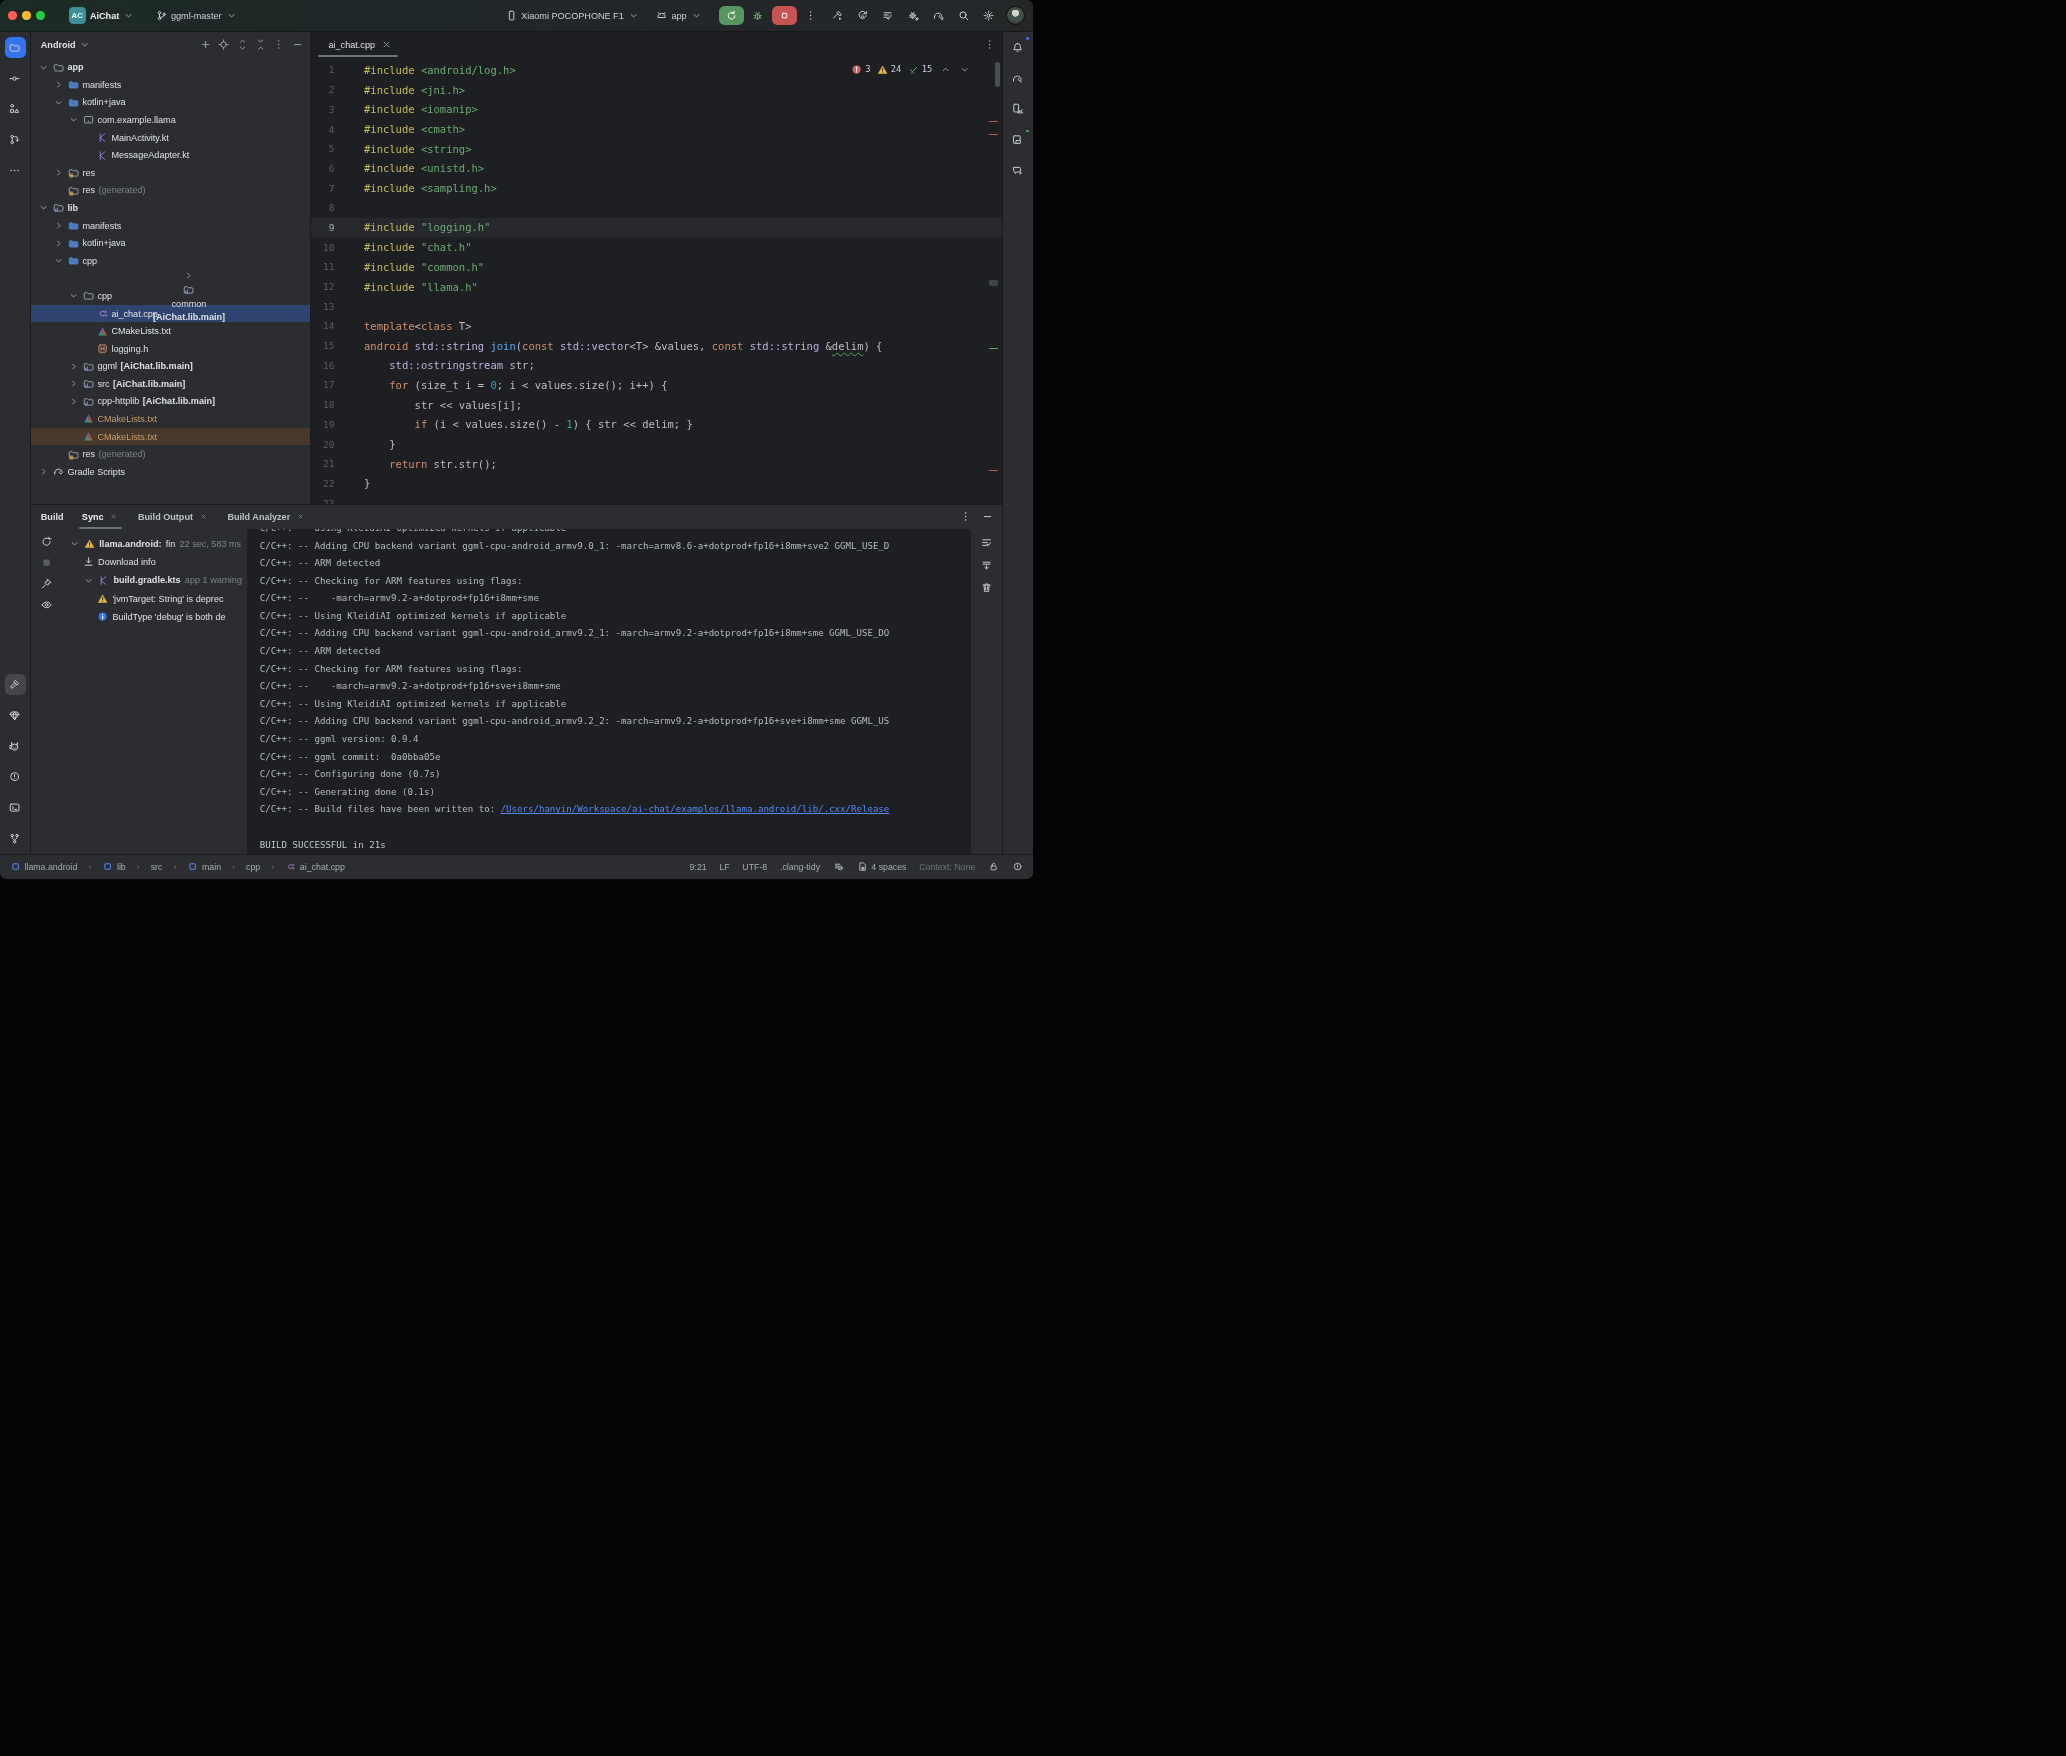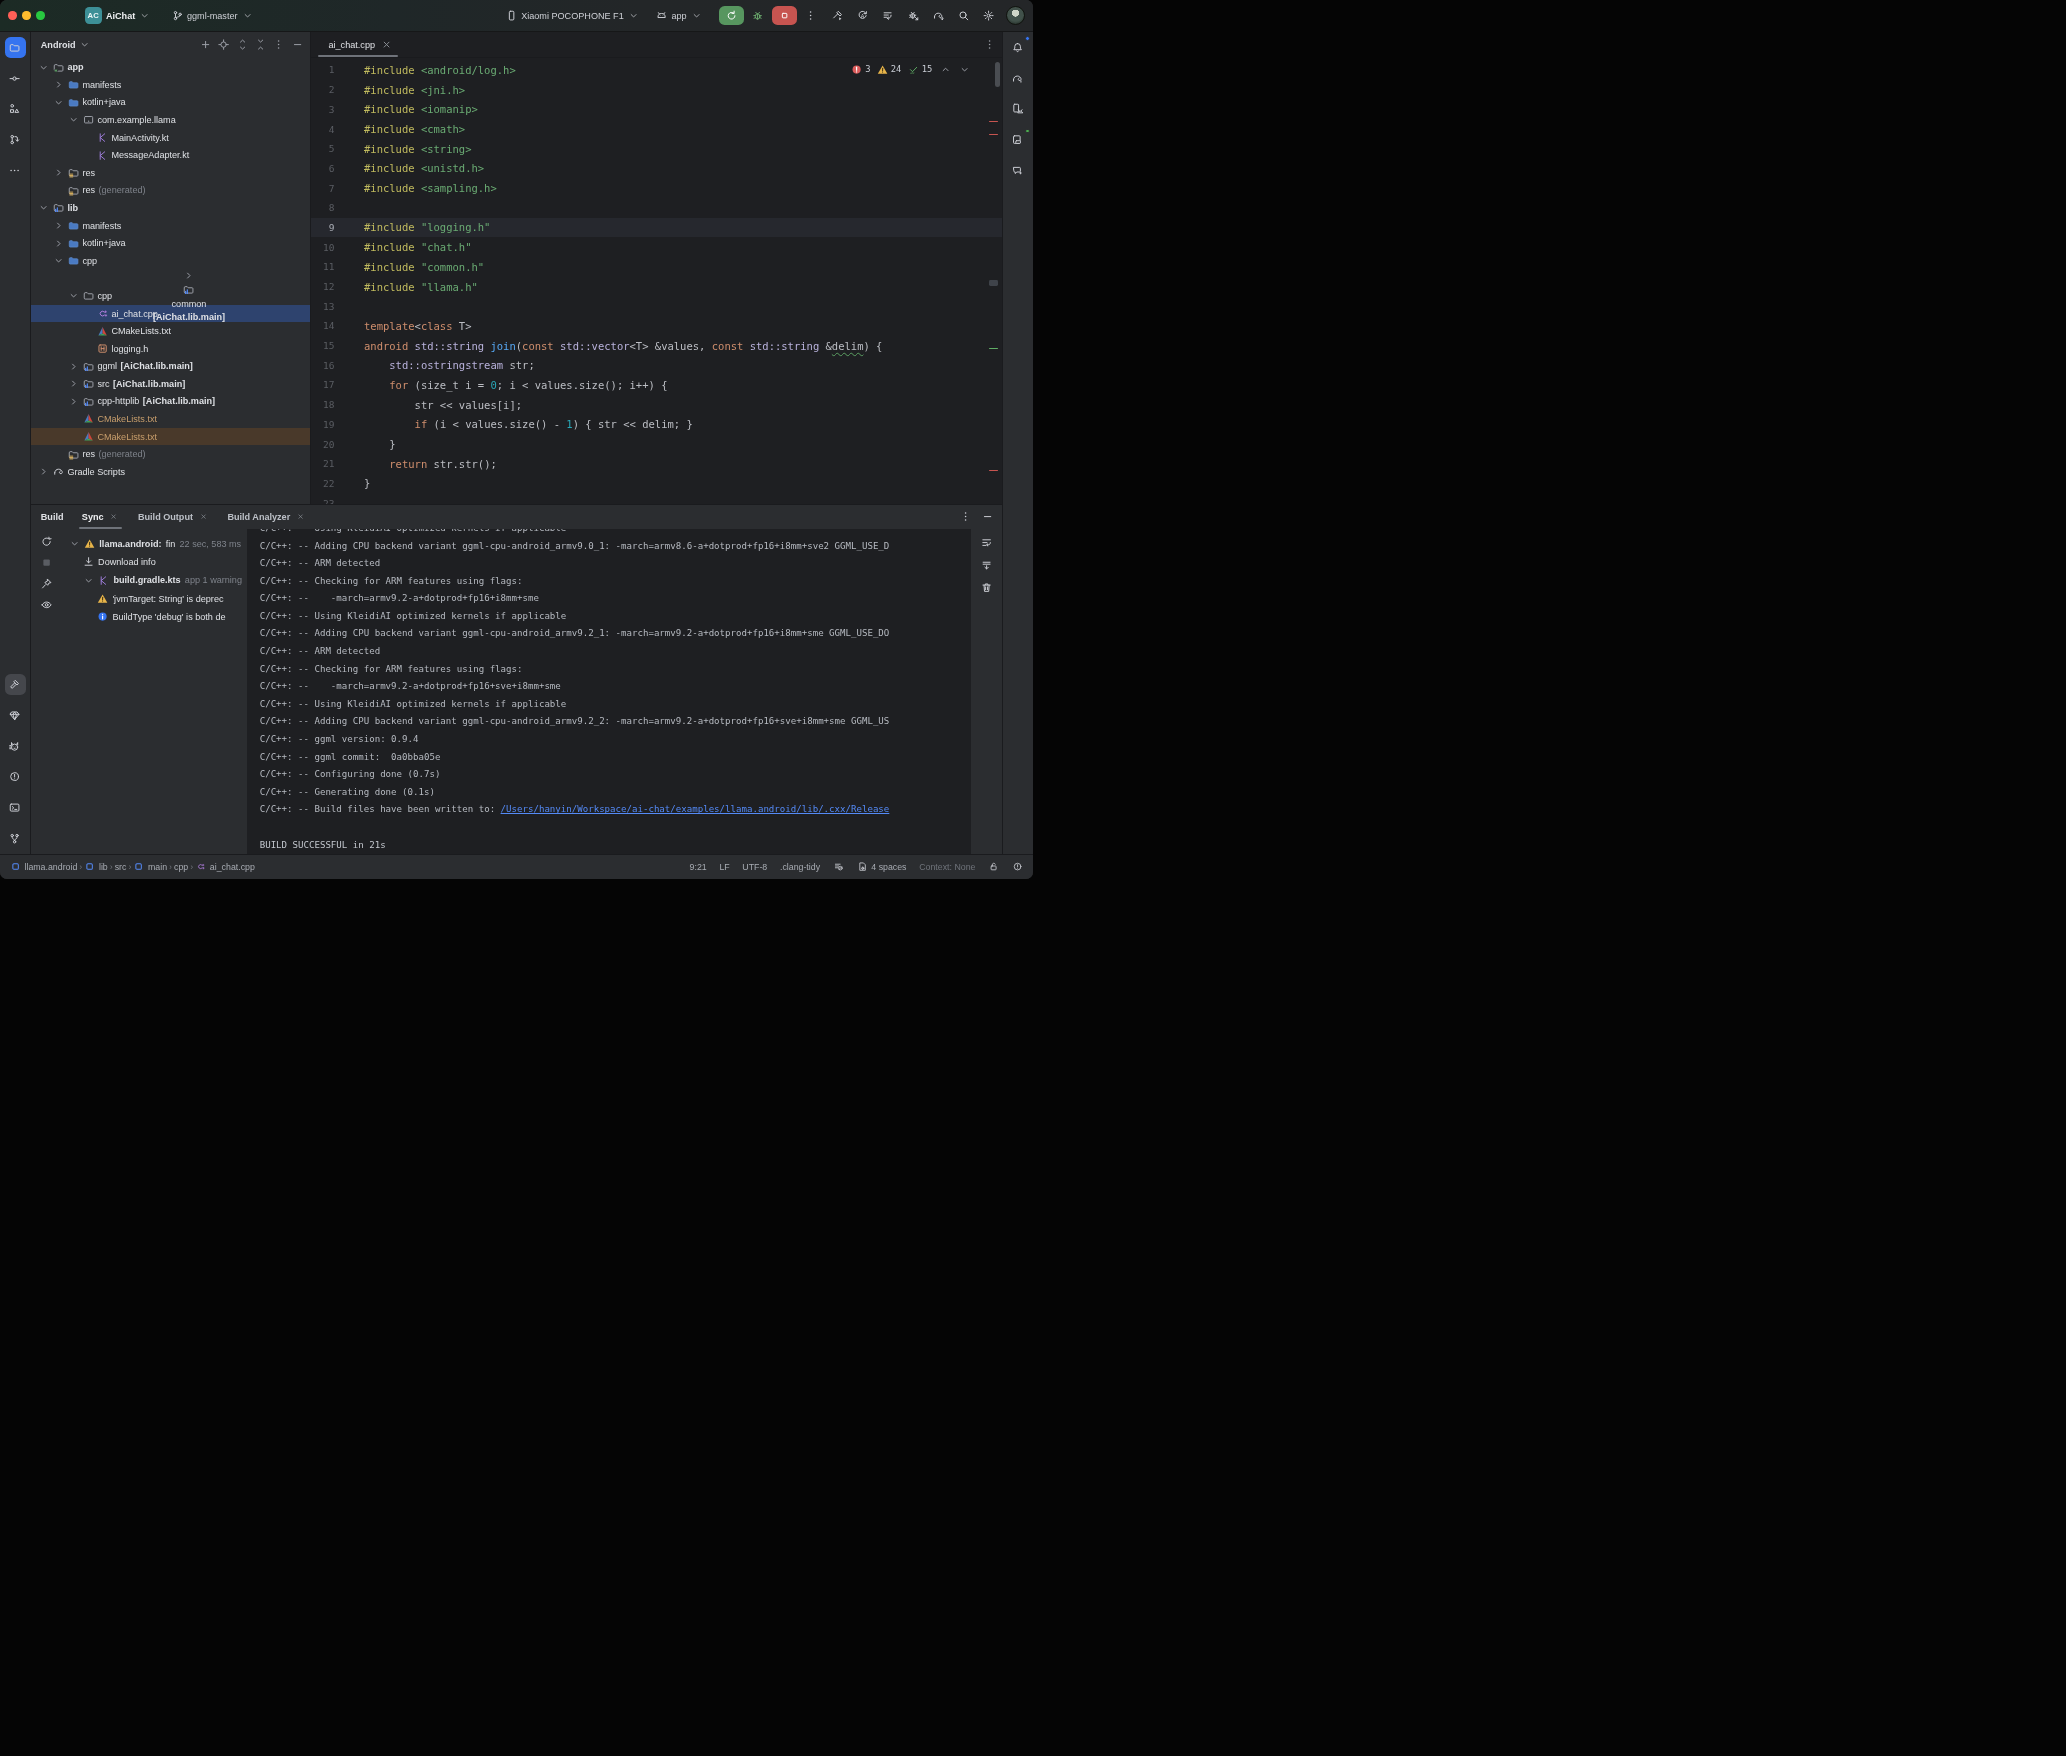--- a/index.html
+++ b/index.html
@@ -105,39 +105,39 @@
   .log-inner{margin-top:-9.1px;padding-left:12.7px;}
   .log-line{height:17.6px;line-height:17.6px;white-space:pre;}
   .log-line a{color:#548af7;text-decoration:underline;cursor:pointer;}
   .log-line.success{color:#c3c7ce;}
   .log-rail{width:31px;flex:0 0 31px;display:flex;flex-direction:column;align-items:center;gap:11.2px;padding-top:8.4px;background:#2b2d30;}
   .log-rail .ico{cursor:pointer;}
 
   
   .statusbar{height:25px;flex:0 0 25px;border-top:0.7px solid #1a1b1e;background:#2b2d30;display:flex;align-items:center;
     padding:0 9.8px;font-size:8.8px;color:#a8acb3;}
-  .crumbs{display:flex;align-items:center;gap:2px;}
+  .crumbs{display:flex;align-items:center;gap:11px;}
   .crumb{display:flex;align-items:center;gap:3.5px;cursor:pointer;}
   .crumb-sep{color:#6f737a;}
   .status-right{margin-left:auto;display:flex;align-items:center;gap:12.7px;}
   .sr-item{display:flex;align-items:center;gap:3.5px;cursor:pointer;}
   .sr-item.dim{color:#6f737a;}
 </style>
 </head>
 <body>
 
 <div class="window">
 
   <div class="titlebar">
     <div class="traffic">
       <div class="tl red"></div>
       <div class="tl yellow"></div>
       <div class="tl green"></div>
     </div>
-    <div class="tb-widget" style="margin-left:40px">
+    <div class="tb-widget" style="margin-left:24px">
       <span class="ac-logo">AC</span>
       <span class="proj-name">AiChat</span>
       <span class="chev ico">
           <svg viewBox="0 0 16 16" width="11.2" height="11.2" fill="none" stroke="currentColor" stroke-width="1.4" stroke-linecap="round" stroke-linejoin="round">
             <polyline points="4.5,6.5 8,10 11.5,6.5"></polyline>
           </svg>
         </span>
     </div>
     <div class="tb-widget" style="margin-left:21px">
       <span class="ico">

